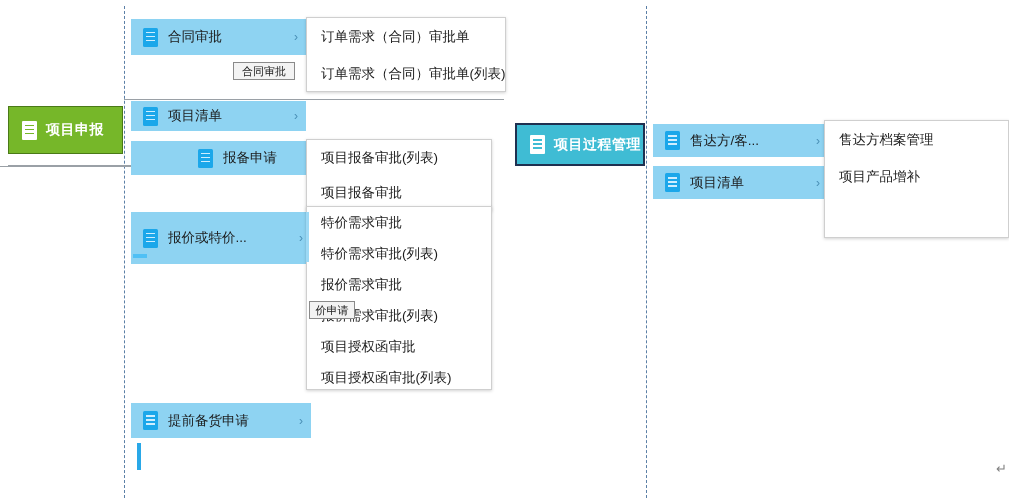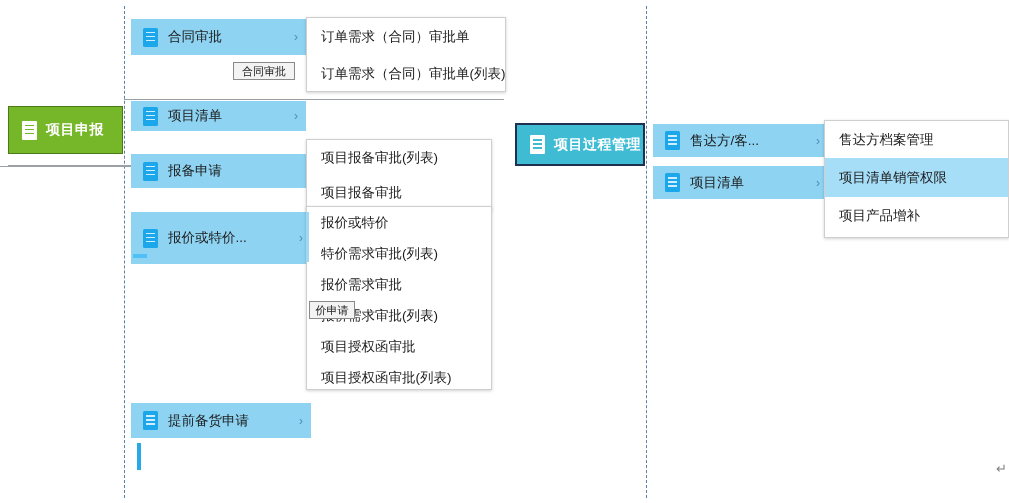--- a/index.html
+++ b/index.html
@@ -163,21 +163,21 @@
     <span class="label">合同审批</span>
     <span class="caret">›</span>
   </div>
 
   <div class="lvl2" style="left:131px;top:101px;width:175px;height:30px;">
     <span class="doc-blue"></span>
     <span class="label">项目清单</span>
     <span class="caret">›</span>
   </div>
 
-  <div class="lvl2" style="left:131px;top:154px;width:201px;height:34px;">
+  <div class="lvl2" style="left:131px;top:141px;width:201px;height:34px;justify-content:center;">
     <span class="doc-blue"></span>
     <span class="label">报备申请</span>
     <span class="caret">›</span>
   </div>
 
   <div class="lvl2" style="left:131px;top:212px;width:180px;height:52px;">
     <span class="doc-blue"></span>
     <span class="label">报价或特价...</span>
     <span class="caret">›</span>
   </div>
@@ -193,21 +193,21 @@
     <div class="item" style="height:37px;">订单需求（合同）审批单(列表)</div>
   </div>
 
 
   <div class="panel" style="left:306px;top:139px;width:186px;height:72px;">
     <div class="item" style="height:35px;">项目报备审批(列表)</div>
     <div class="item" style="height:35px;">项目报备审批</div>
   </div>
 
   <div class="panel" style="left:306px;top:206px;width:186px;height:184px;">
-    <div class="item" style="height:31px;">报价或特价</div>
+    <div class="item" style="height:31px;">特价需求审批</div>
     <div class="item" style="height:31px;">特价需求审批(列表)</div>
     <div class="item" style="height:31px;">报价需求审批</div>
     <div class="item" style="height:31px;">报价需求审批(列表)</div>
     <div class="item" style="height:31px;">项目授权函审批</div>
     <div class="item" style="height:31px;">项目授权函审批(列表)</div>
   </div>
 
 
   <div class="lvl2" style="left:653px;top:124px;width:175px;height:33px;">
     <span class="doc-blue"></span>
@@ -216,21 +216,20 @@
   </div>
 
   <div class="lvl2" style="left:653px;top:166px;width:175px;height:33px;">
     <span class="doc-blue"></span>
     <span class="label">项目清单</span>
     <span class="caret">›</span>
   </div>
 
   <div class="panel" style="left:824px;top:120px;width:185px;height:118px;">
     <div class="item" style="height:37px;">售达方档案管理</div>
-    <div class="item sel" style="height:39px;">项目清单销管权限</div>
     <div class="item" style="height:38px;">项目产品增补</div>
   </div>
 
   <div class="tooltip" style="left:233px;top:62px;width:62px;height:18px;">合同审批</div>
 
   <div class="tooltip" style="left:309px;top:301px;width:46px;height:18px;">价申请</div>
 
   <div class="caret-bar" style="left:137px;top:443px;width:4px;height:27px;"></div>
   <div class="dash-mark" style="left:133px;top:254px;width:14px;height:4px;"></div>
   <div class="caret-bar" style="left:306px;top:212px;width:3px;height:50px;background:#9dd9f5;"></div>

